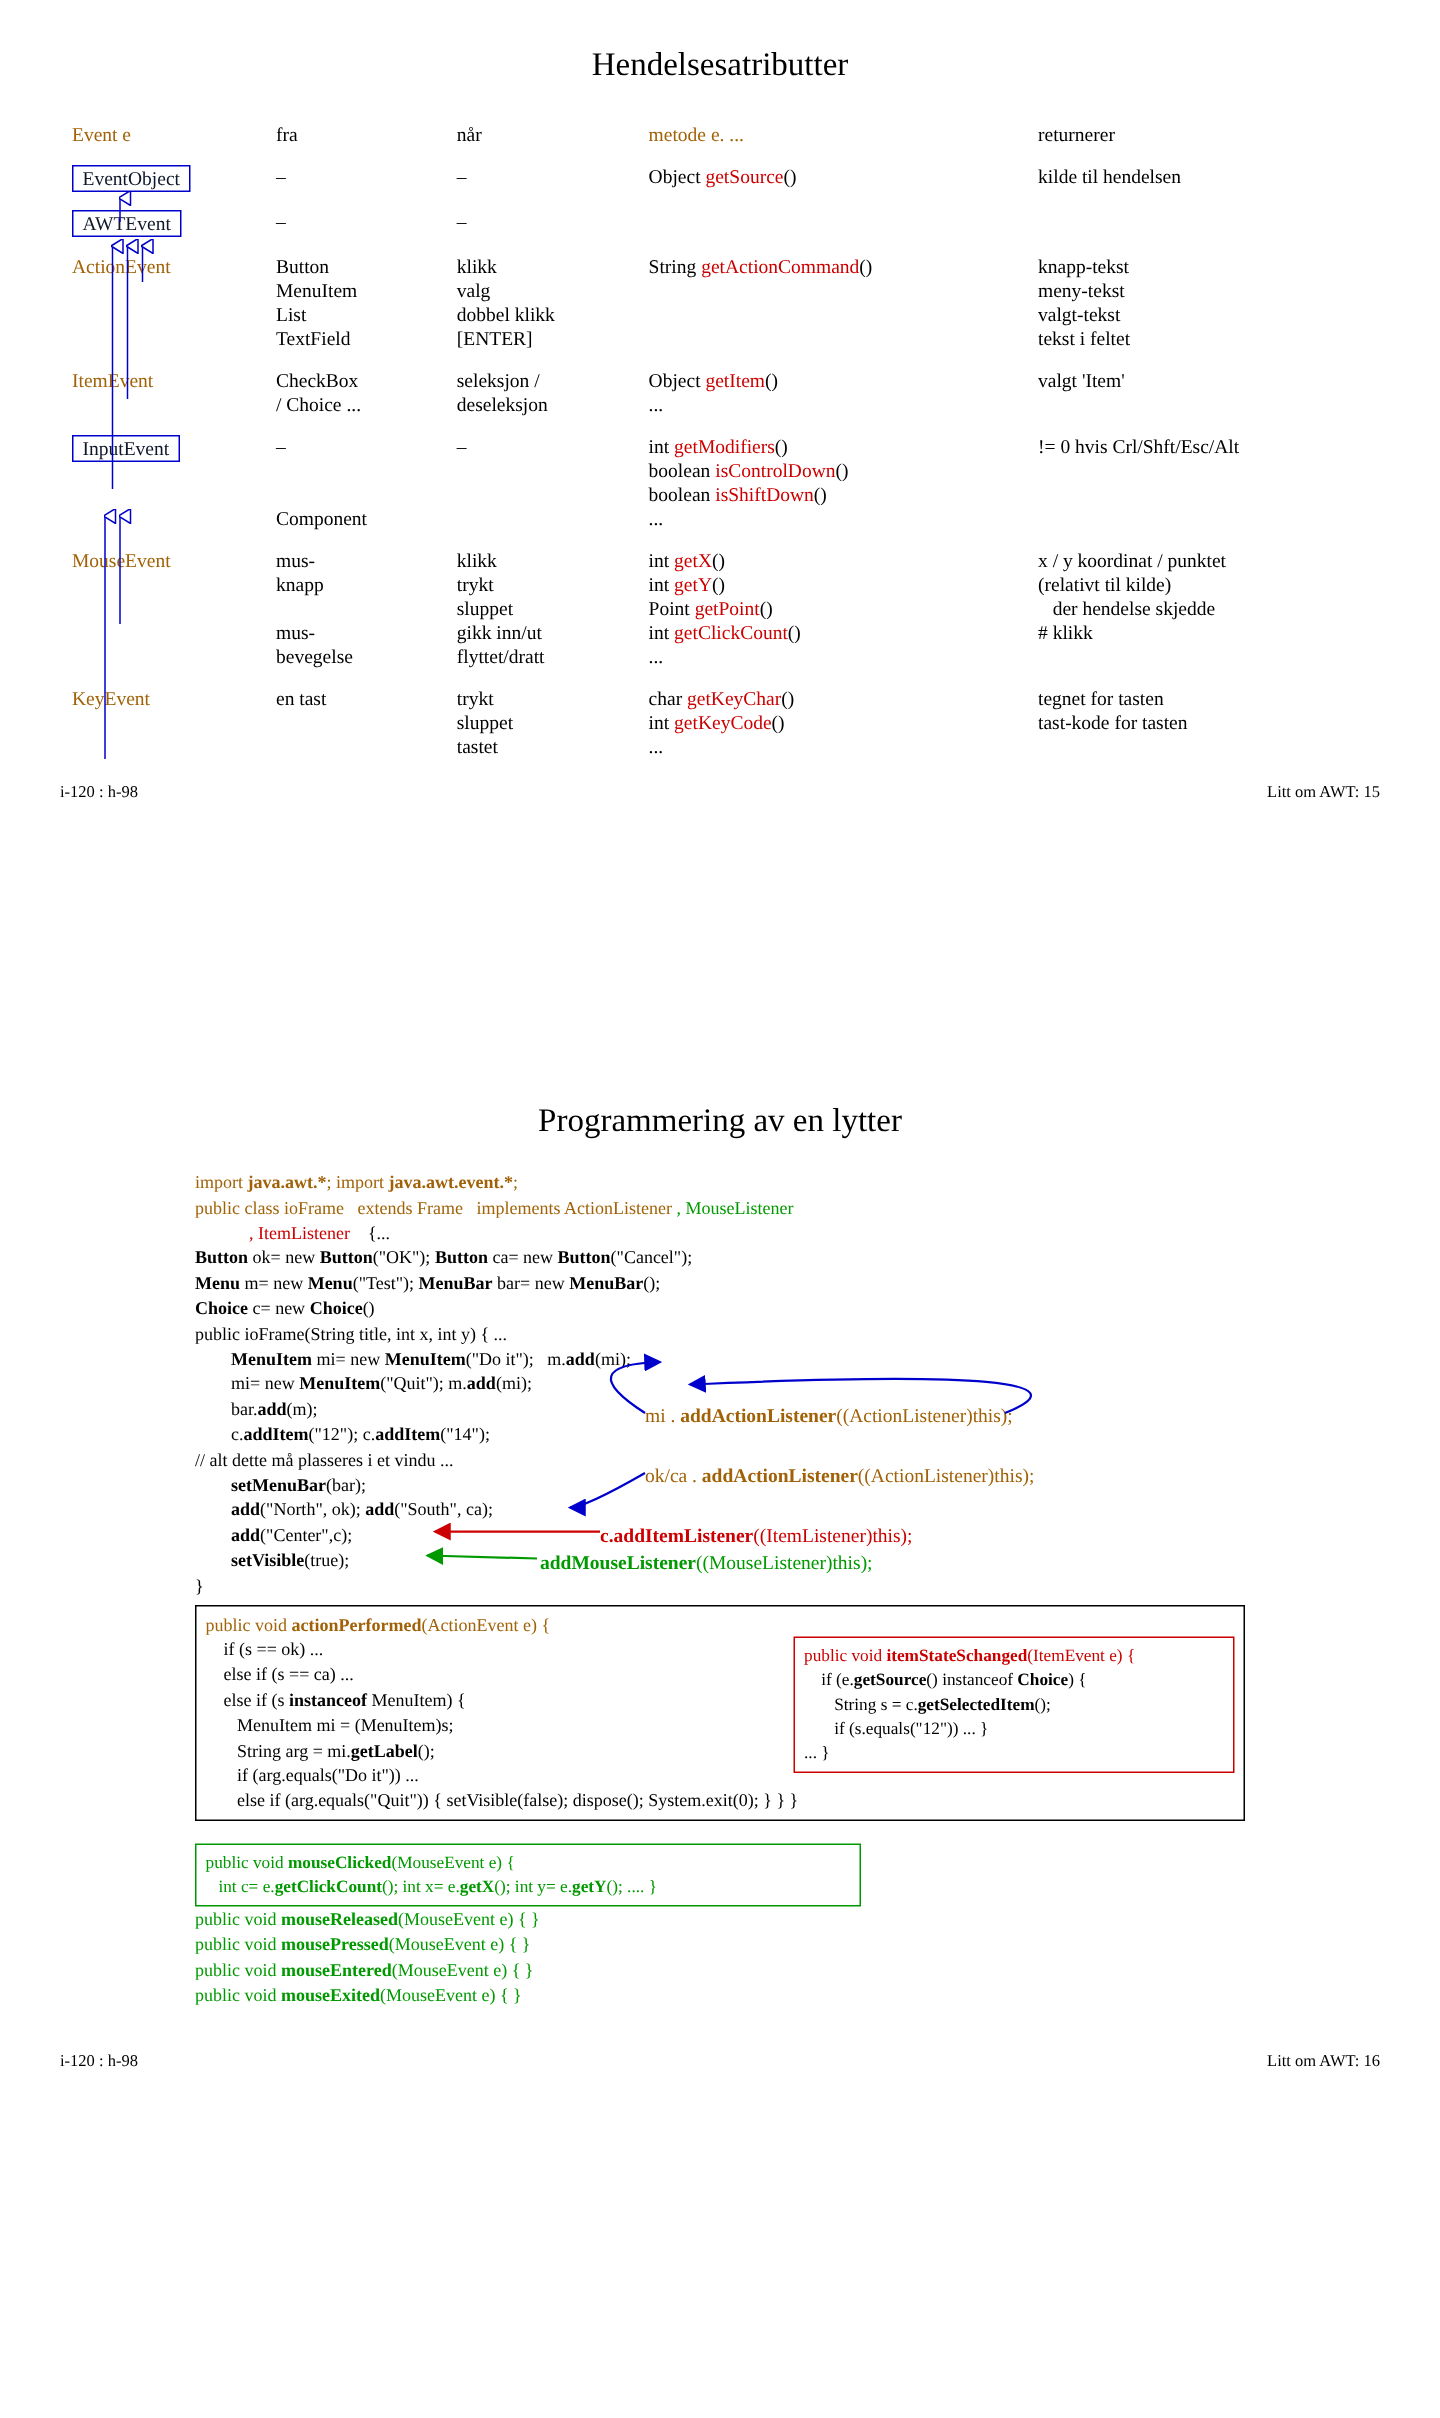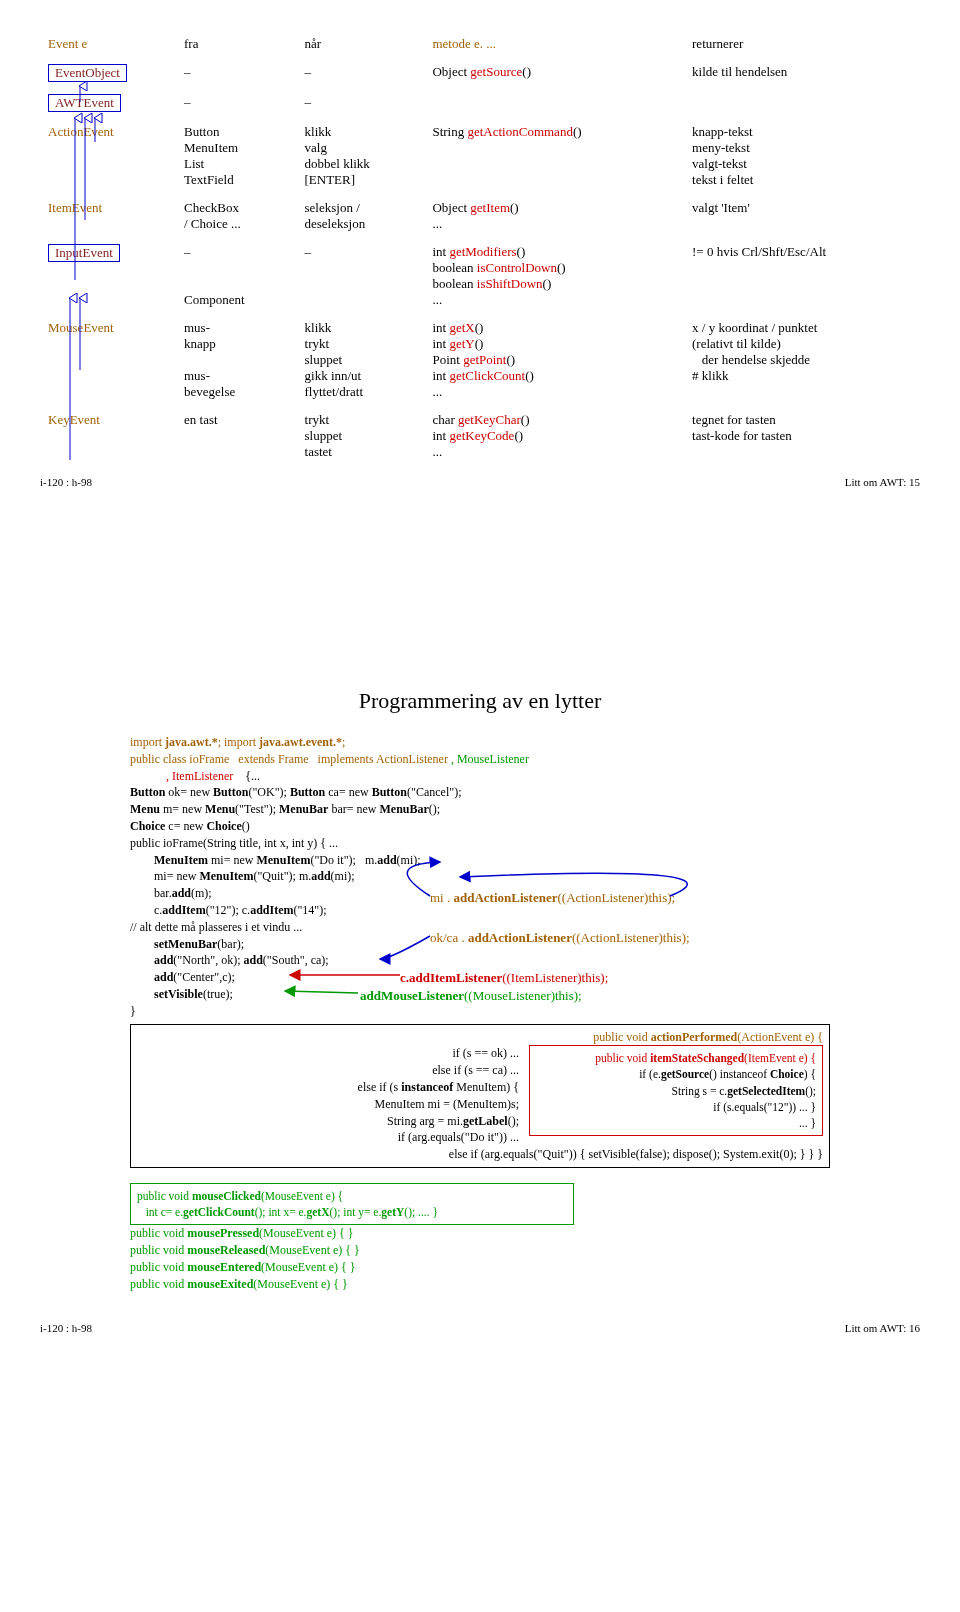--- a/index.html
+++ b/index.html
@@ -36,21 +36,21 @@
   .colline {
     border-left: 2px solid black;
   }
   .blue { color: #a16207; }
   .red { color: #cc0000; }
   .green { color: #009900; }
   .box-blue {
     border: 1px solid #0000cc;
     padding: 0px 6px;
     display: inline-block;
-    color: #7f1d1d;
+    color: #0f172a;
     background: white;
   }
   .uml-col {
     position: relative;
     width: 120px;
   }
   .uml-svg {
     position: absolute;
     left: 0;
     top: 0;
@@ -101,20 +101,21 @@
   .annot {
     position: absolute;
     font-size: 13px;
     white-space: nowrap;
   }
 </style>
 </head>
 <body>
 
 <div>
+  <div class="title">Hendelsesatributter</div>
 
   <div class="table-wrap">
     <table class="event-table">
       <tbody>
           <tr class="hdr">
         <td class="uml-col"><span class="blue">Event e</span></td>
         <td class="colline">fra</td>
         <td class="colline">når</td>
         <td class="colline"><span class="blue">metode e. ...</span></td>
         <td class="colline">returnerer</td>
@@ -276,21 +277,21 @@
       <path d="M 300 162 Q 250 130 310 128" stroke="#0000cc" stroke-width="1.5" fill="none" marker-end="url(#arb)"></path>
       <path d="M 540 162 Q 620 130 330 143" stroke="#0000cc" stroke-width="1.5" fill="none" marker-end="url(#arb)"></path>
 
       <path d="M 300 202 Q 260 225 250 225" stroke="#0000cc" stroke-width="1.5" fill="none" marker-end="url(#arb)"></path>
 
       <path d="M 270 241 L 160 241" stroke="#cc0000" stroke-width="1.5" fill="none" marker-end="url(#arr)"></path>
 
       <path d="M 228 259 L 155 257" stroke="#009900" stroke-width="1.5" fill="none" marker-end="url(#arg)"></path>
     </svg>
 
-    <div class="outlined-box" style="position:relative;text-align:right;">
+    <div class="outlined-box" style="position:relative;">
       <div class="code-line blue">public void <b>actionPerformed</b>(ActionEvent e) {</div>
       <div style="display:flex; gap:10px; align-items:flex-start;">
         <div style="flex:1">
           <div class="code-line">    if (s == ok) ...</div>
           <div class="code-line">    else if (s == ca) ...</div>
           <div class="code-line">    else if (s <b>instanceof</b> MenuItem) {</div>
           <div class="code-line">       MenuItem mi = (MenuItem)s;</div>
           <div class="code-line">       String arg = mi.<b>getLabel</b>();</div>
           <div class="code-line">       if (arg.equals("Do it")) ...</div>
         </div>
@@ -302,22 +303,22 @@
           <div class="code-line">... }</div>
         </div>
       </div>
       <div class="code-line">       else if (arg.equals("Quit")) { setVisible(false); dispose(); System.exit(0); } } }</div>
     </div>
 
     <div class="green-box" style="width:430px;margin-top:15px;">
       <div class="code-line green">public void <b>mouseClicked</b>(MouseEvent e) {</div>
       <div class="code-line green">   int c= e.<b>getClickCount</b>(); int x= e.<b>getX</b>(); int y= e.<b>getY</b>(); .... }</div>
     </div>
+    <div class="code-line green">public void <b>mouseReleased</b>(MouseEvent e) { }</div>
     <div class="code-line green">public void <b>mousePressed</b>(MouseEvent e) { }</div>
-    <div class="code-line green">public void <b>mouseReleased</b>(MouseEvent e) { }</div>
     <div class="code-line green">public void <b>mouseEntered</b>(MouseEvent e) { }</div>
     <div class="code-line green">public void <b>mouseExited</b>(MouseEvent e) { }</div>
   </div>
 
   <div class="footer-row" style="margin-top:30px;">
     <span>i-120 : h-98</span>
     <span>Litt om AWT:  16</span>
   </div>
 </div>
 

